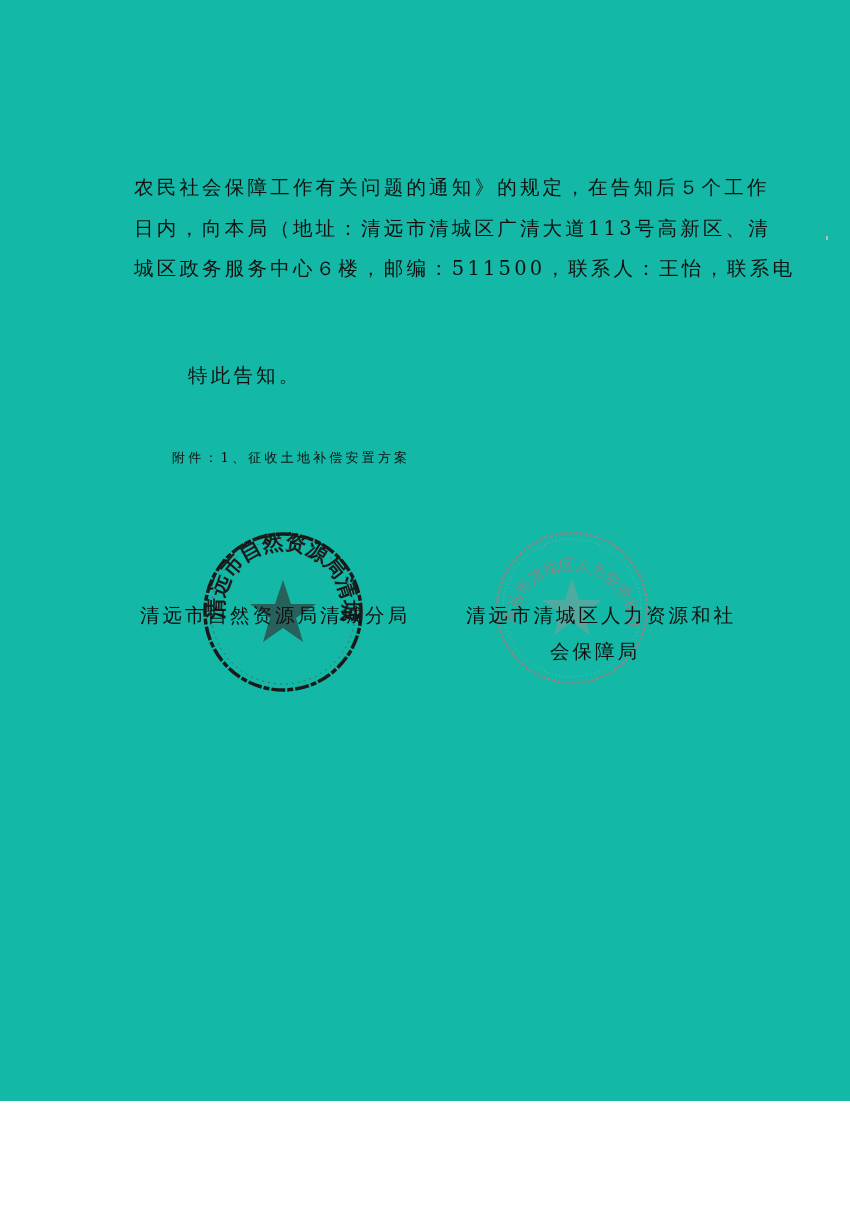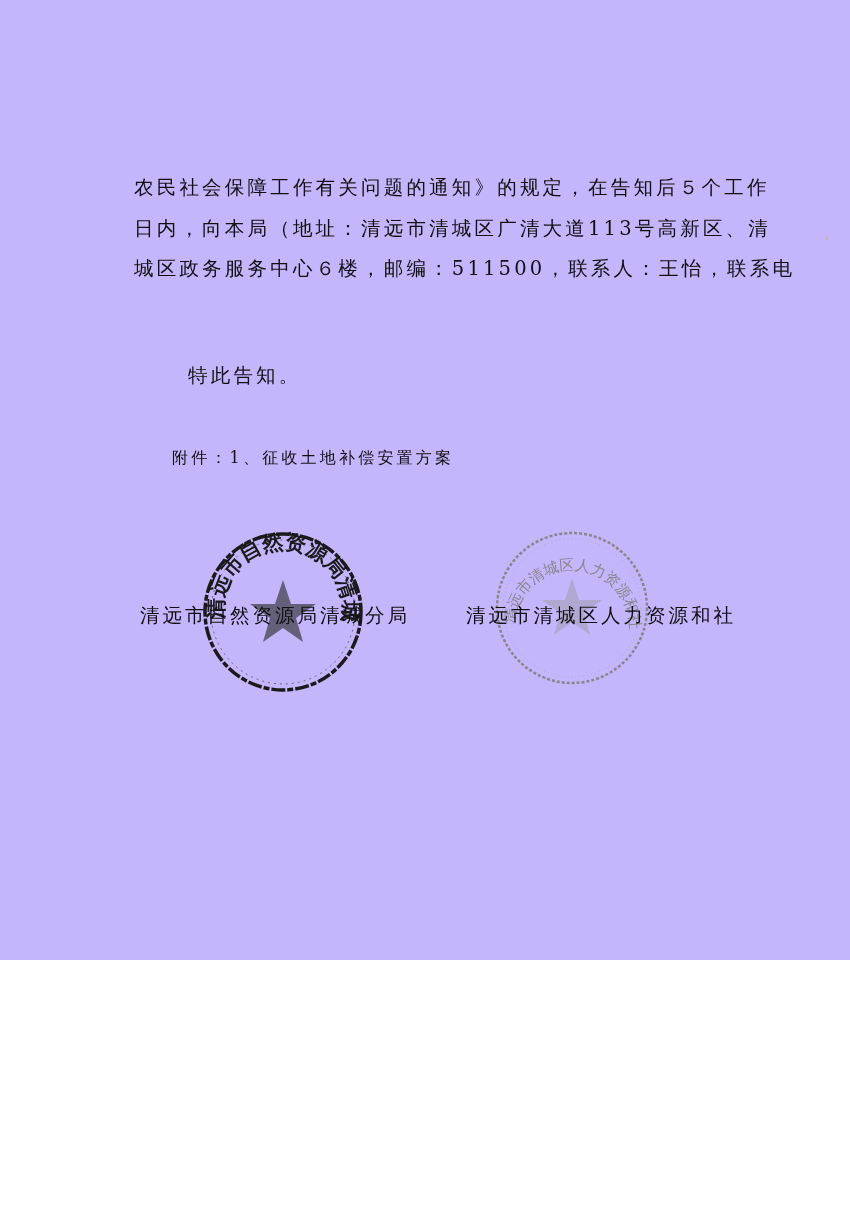--- a/index.html
+++ b/index.html
@@ -12,22 +12,22 @@
       height: 1211px;
       position: relative;
       overflow: hidden;
       font-family: "DejaVu Serif", "Liberation Serif", serif;
       color: #111111;
     }
     .page {
       position: absolute;
       left: 0; top: 0;
       width: 850px;
-      height: 960px;
-      background: #c4b5fd;
+      height: 1101px;
+      background: #14b8a6;
     }
     .body-text {
       position: absolute;
       left: 134px;
       top: 168px;
       width: 600px;
       font-size: 19.5px;
       line-height: 40.5px;
       letter-spacing: 3.2px;
       text-align: justify;
@@ -43,21 +43,21 @@
       left: 188px;
       top: 356px;
       font-size: 19.5px;
       letter-spacing: 3.2px;
       line-height: 40px;
     }
     .attachments {
       position: absolute;
       left: 172px;
       top: 438px;
-      font-size: 16px;
+      font-size: 13px;
       letter-spacing: 3.2px;
       line-height: 40px;
     }
     .attachments .item {
       display: block;
       white-space: nowrap;
     }
     .attachments .item.indent {
       padding-left: 60px;
     }
@@ -152,17 +152,18 @@
     </defs>
     <text font-size="15" fill="#888" font-family="DejaVu Serif, serif">
       <textPath href="#arcR" startOffset="2%">清远市清城区人力资源和社会保障局</textPath>
     </text>
   </svg>
 
   <div class="signer signer-left">清远市自然资源局清城分局</div>
 
   <div class="signer signer-right">
     <span class="l1">清远市清城区人力资源和社</span>
+    <span class="l2">会保障局</span>
   </div>
 
 
   <div class="speck"></div>
 </div>
 
 </body></html>

